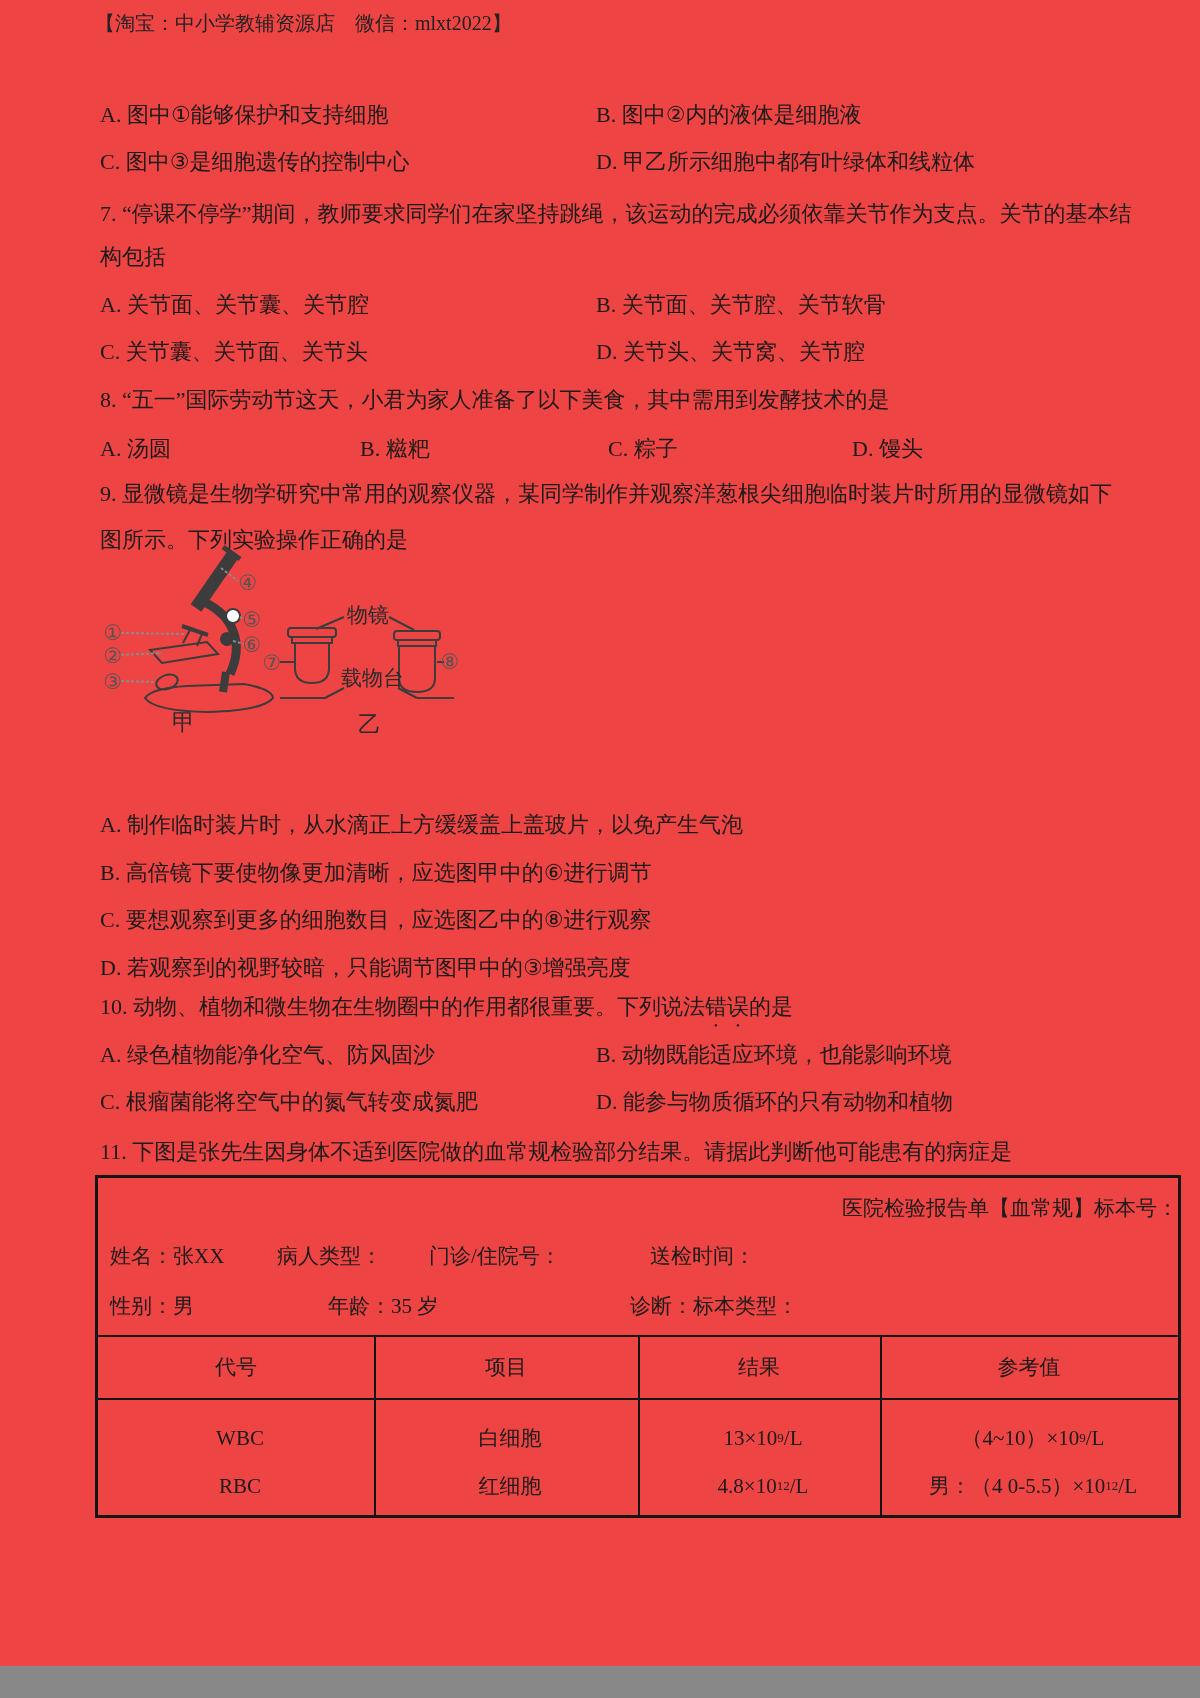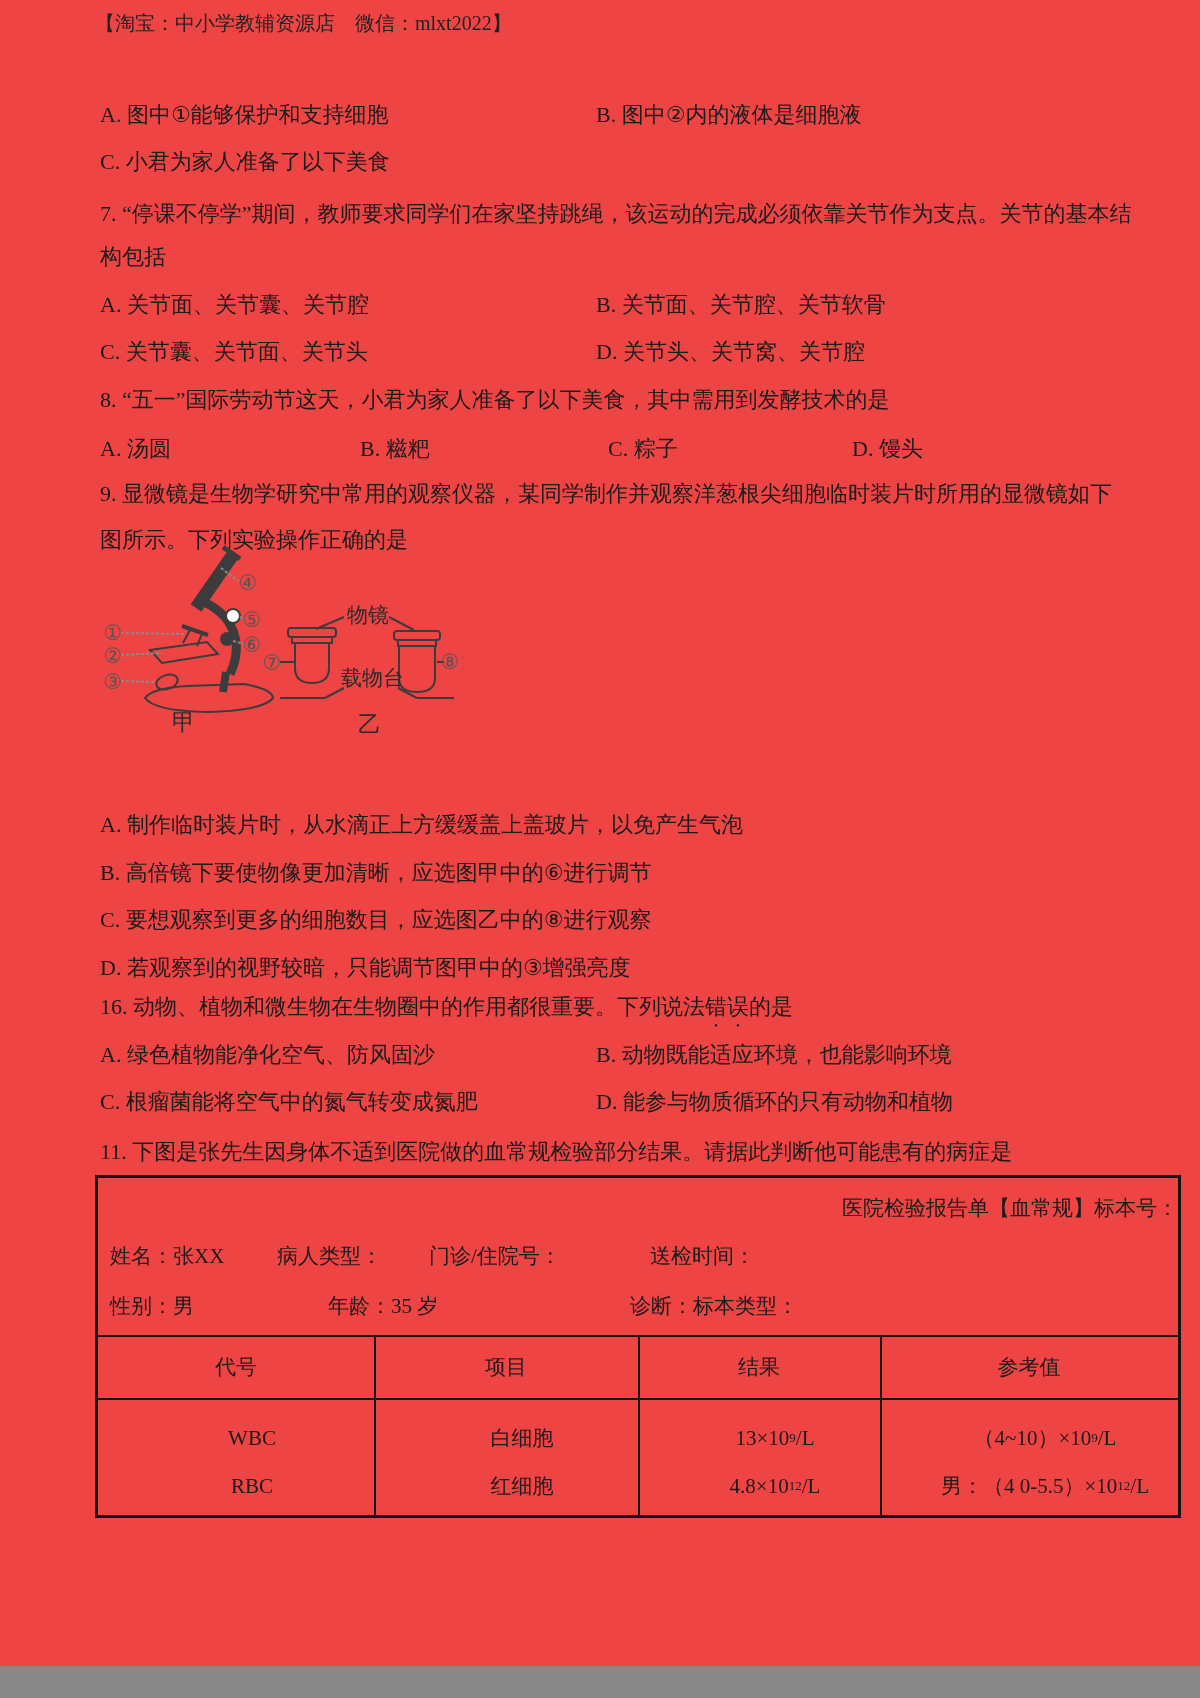--- a/index.html
+++ b/index.html
@@ -22,36 +22,37 @@
   .fig text.cjk{fill:#2b2b2b;font-family:"Liberation Serif","DejaVu Serif",serif;}
   
   .rt{position:absolute;left:95px;top:1175px;width:1086px;height:343px;
       border:3px solid #141414;box-sizing:border-box;font-size:21px;}
   .rt-title{position:absolute;left:0;top:18px;width:100%;text-align:right;}
   .rt-info{position:absolute;left:0;width:100%;height:26px;}
   .rt-info span{position:absolute;white-space:nowrap;}
   .rt-hline{position:absolute;left:0;width:100%;height:0;border-top:2px solid #141414;}
   .rt-vline{position:absolute;top:157px;bottom:0;width:0;border-left:2px solid #141414;}
   .rt-headrow{position:absolute;left:0;top:159px;width:100%;height:61px;display:flex;}
-  .rt-body{position:absolute;left:16px;top:222px;width:100%;height:118px;border-radius:31px;}
+  .rt-body{position:absolute;left:4px;top:222px;width:100%;height:118px;border-radius:31px;}
   .rt-row{position:absolute;left:0;width:100%;height:48px;display:flex;}
   .cell{display:flex;align-items:center;justify-content:center;white-space:nowrap;}
   .c1{width:276px;} .c2{width:264px;} .c3{width:242px;} .c4{width:300px;flex:1;}
   sup{font-size:13px;vertical-align:super;line-height:0;}
 </style>
 </head>
 <body>
 
 <div class="page">
 
   <div class="line header-note" style="left:95px;top:12px">【淘宝：中小学教辅资源店　微信：mlxt2022】</div>
 
   <div class="line" style="left:100px;top:102px">A.  图中①能够保护和支持细胞</div>
   <div class="line" style="left:596px;top:102px">B.  图中②内的液体是细胞液</div>
-  <div class="line" style="left:100px;top:149px">C.  小君为家人准备了以下美食</div>
+  <div class="line" style="left:100px;top:149px">C.  图中③是细胞遗传的控制中心</div>
+  <div class="line" style="left:596px;top:149px">D.  甲乙所示细胞中都有叶绿体和线粒体</div>
 
   <div class="line" style="left:100px;top:201px">7. “停课不停学”期间，教师要求同学们在家坚持跳绳，该运动的完成必须依靠关节作为支点。关节的基本结</div>
   <div class="line" style="left:100px;top:244px">构包括</div>
   <div class="line" style="left:100px;top:292px">A.  关节面、关节囊、关节腔</div>
   <div class="line" style="left:596px;top:292px">B.  关节面、关节腔、关节软骨</div>
   <div class="line" style="left:100px;top:339px">C.  关节囊、关节面、关节头</div>
   <div class="line" style="left:596px;top:339px">D.  关节头、关节窝、关节腔</div>
 
   <div class="line" style="left:100px;top:387px">8. “五一”国际劳动节这天，小君为家人准备了以下美食，其中需用到发酵技术的是</div>
   <div class="line" style="left:100px;top:436px">A.  汤圆</div>
@@ -122,21 +123,21 @@
         <text x="266" y="190" class="cjk" font-size="23">乙</text>
       </g>
     </svg>
   </div>
 
   <div class="line" style="left:100px;top:812px">A.  制作临时装片时，从水滴正上方缓缓盖上盖玻片，以免产生气泡</div>
   <div class="line" style="left:100px;top:860px">B.  高倍镜下要使物像更加清晰，应选图甲中的⑥进行调节</div>
   <div class="line" style="left:100px;top:907px">C.  要想观察到更多的细胞数目，应选图乙中的⑧进行观察</div>
   <div class="line" style="left:100px;top:955px">D.  若观察到的视野较暗，只能调节图甲中的③增强亮度</div>
 
-  <div class="line" style="left:100px;top:994px"><span>16. 动物、植物和微生物在生物圈中的作用都很重要。下列说法</span><span class="emph">错误</span><span>的是</span></div>
+  <div class="line" style="left:100px;top:994px"><span>10. 动物、植物和微生物在生物圈中的作用都很重要。下列说法</span><span class="emph">错误</span><span>的是</span></div>
   <div class="line" style="left:100px;top:1042px">A.  绿色植物能净化空气、防风固沙</div>
   <div class="line" style="left:596px;top:1042px">B.  动物既能适应环境，也能影响环境</div>
   <div class="line" style="left:100px;top:1089px">C.  根瘤菌能将空气中的氮气转变成氮肥</div>
   <div class="line" style="left:596px;top:1089px">D.  能参与物质循环的只有动物和植物</div>
 
   <div class="line" style="left:100px;top:1139px">11. 下图是张先生因身体不适到医院做的血常规检验部分结果。请据此判断他可能患有的病症是</div>
 
   <div class="rt">
     <div class="rt-title">医院检验报告单【血常规】标本号：</div>
 

